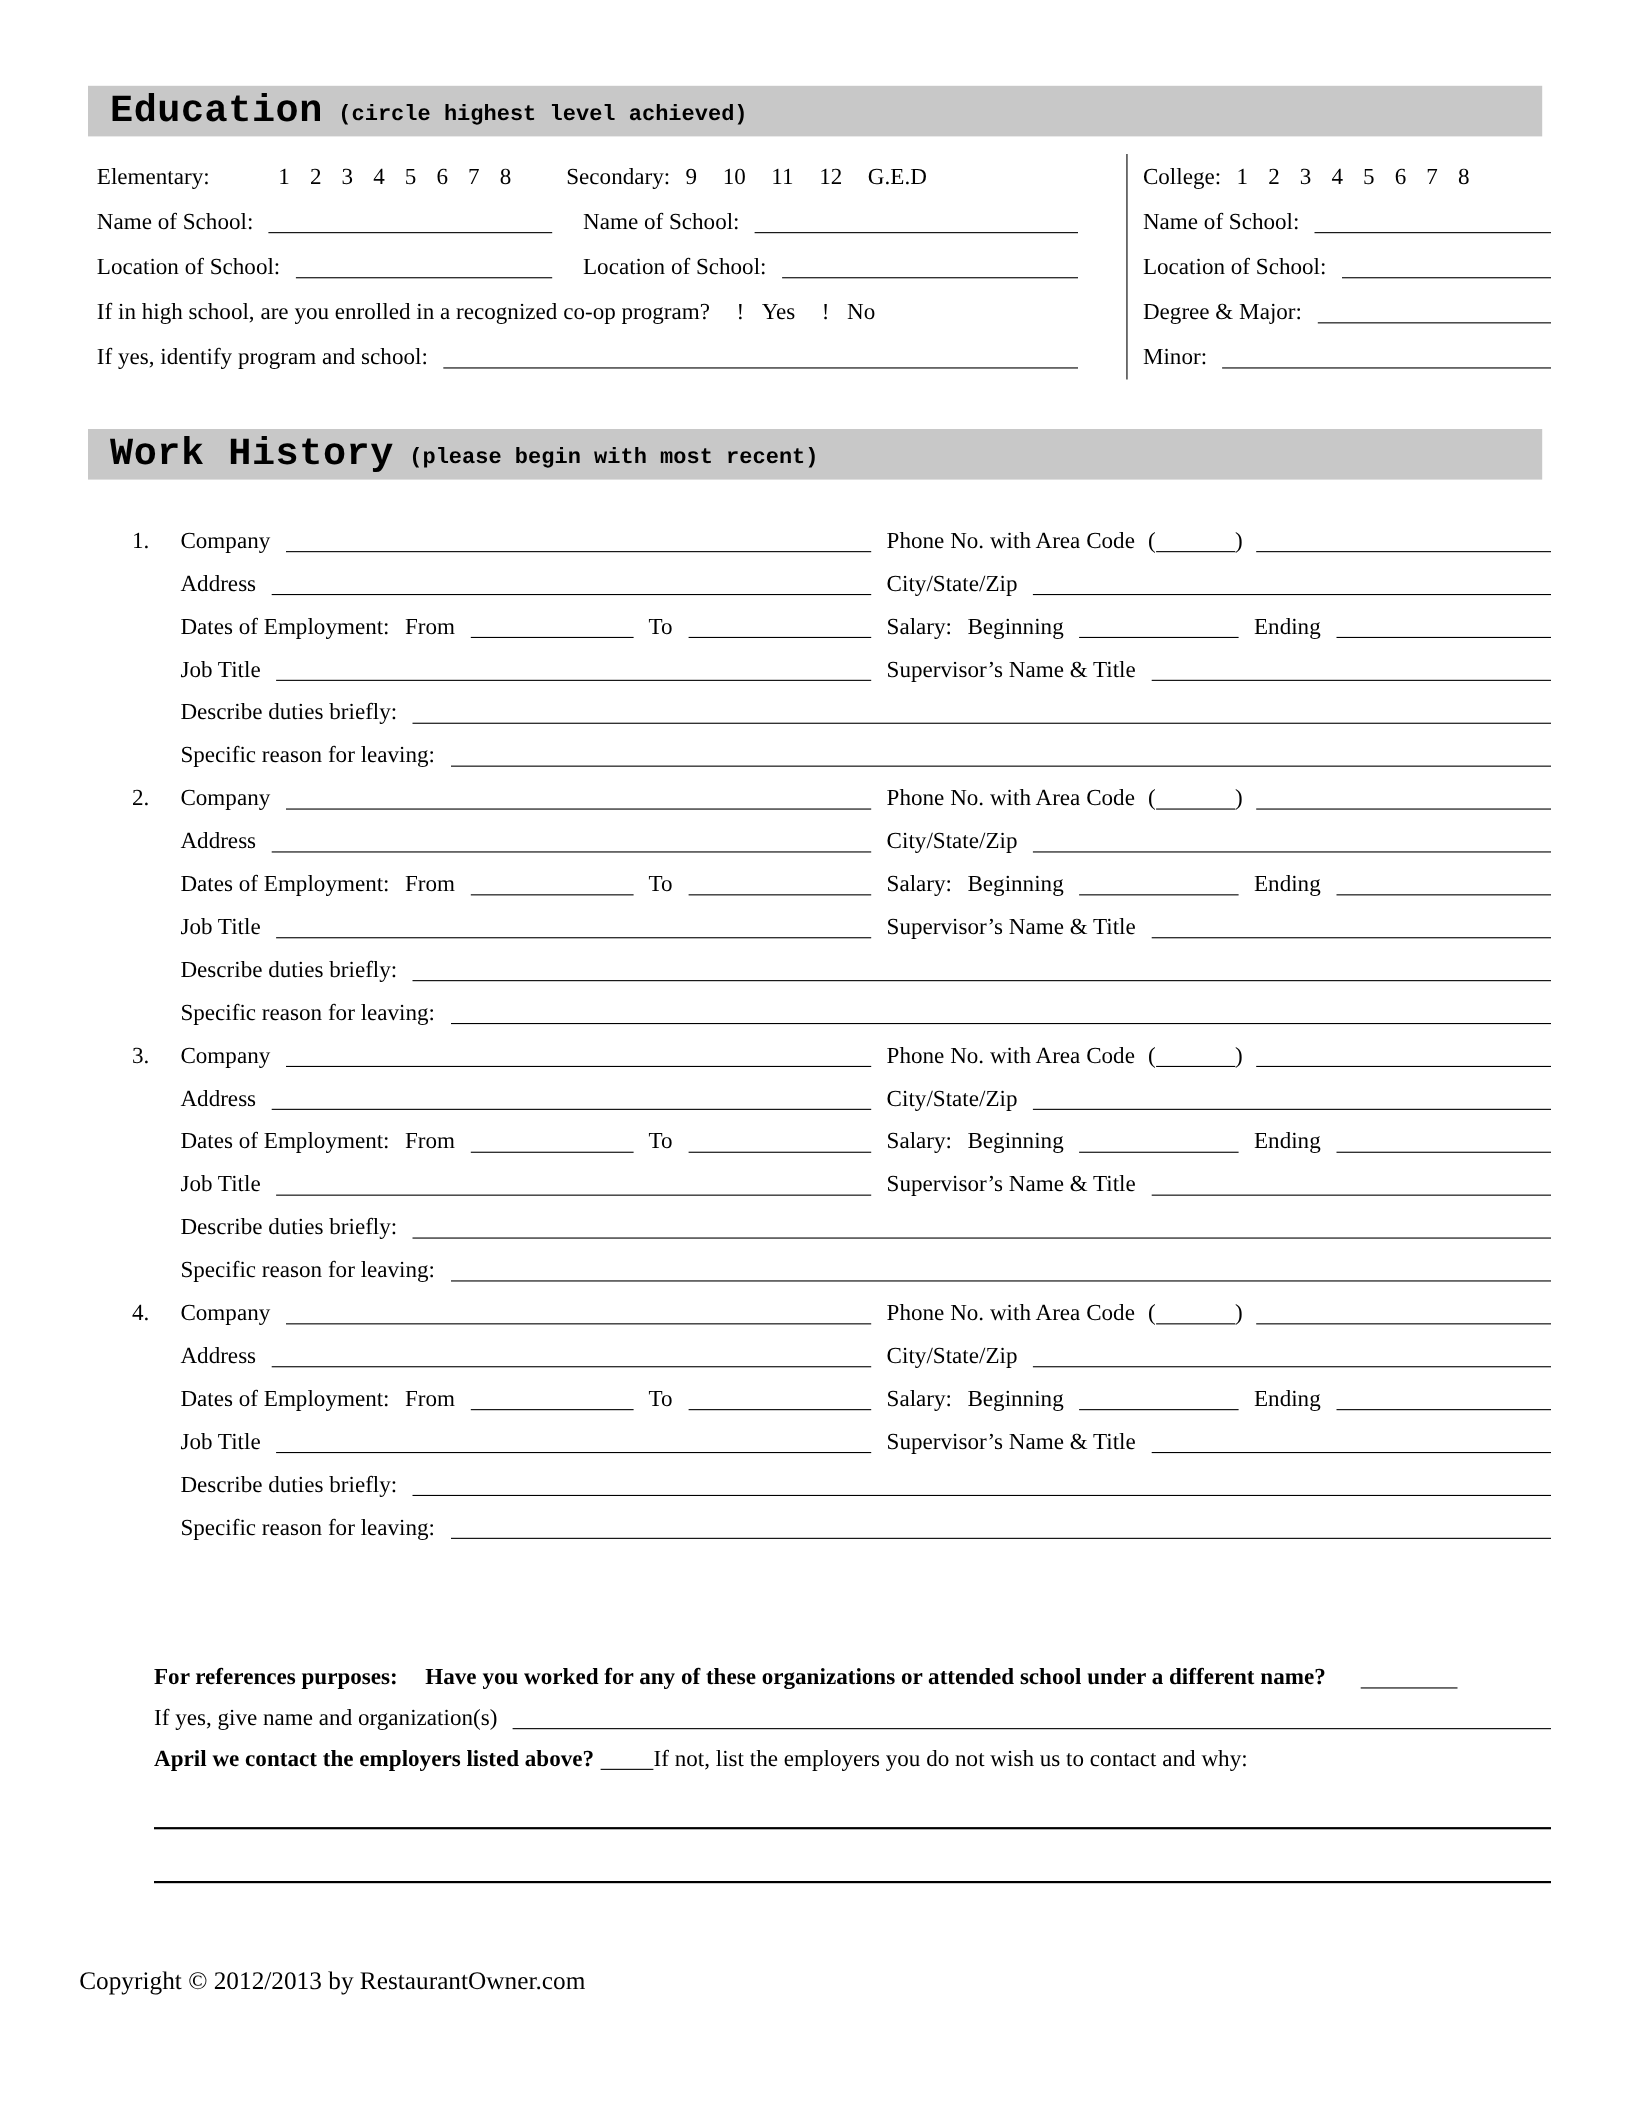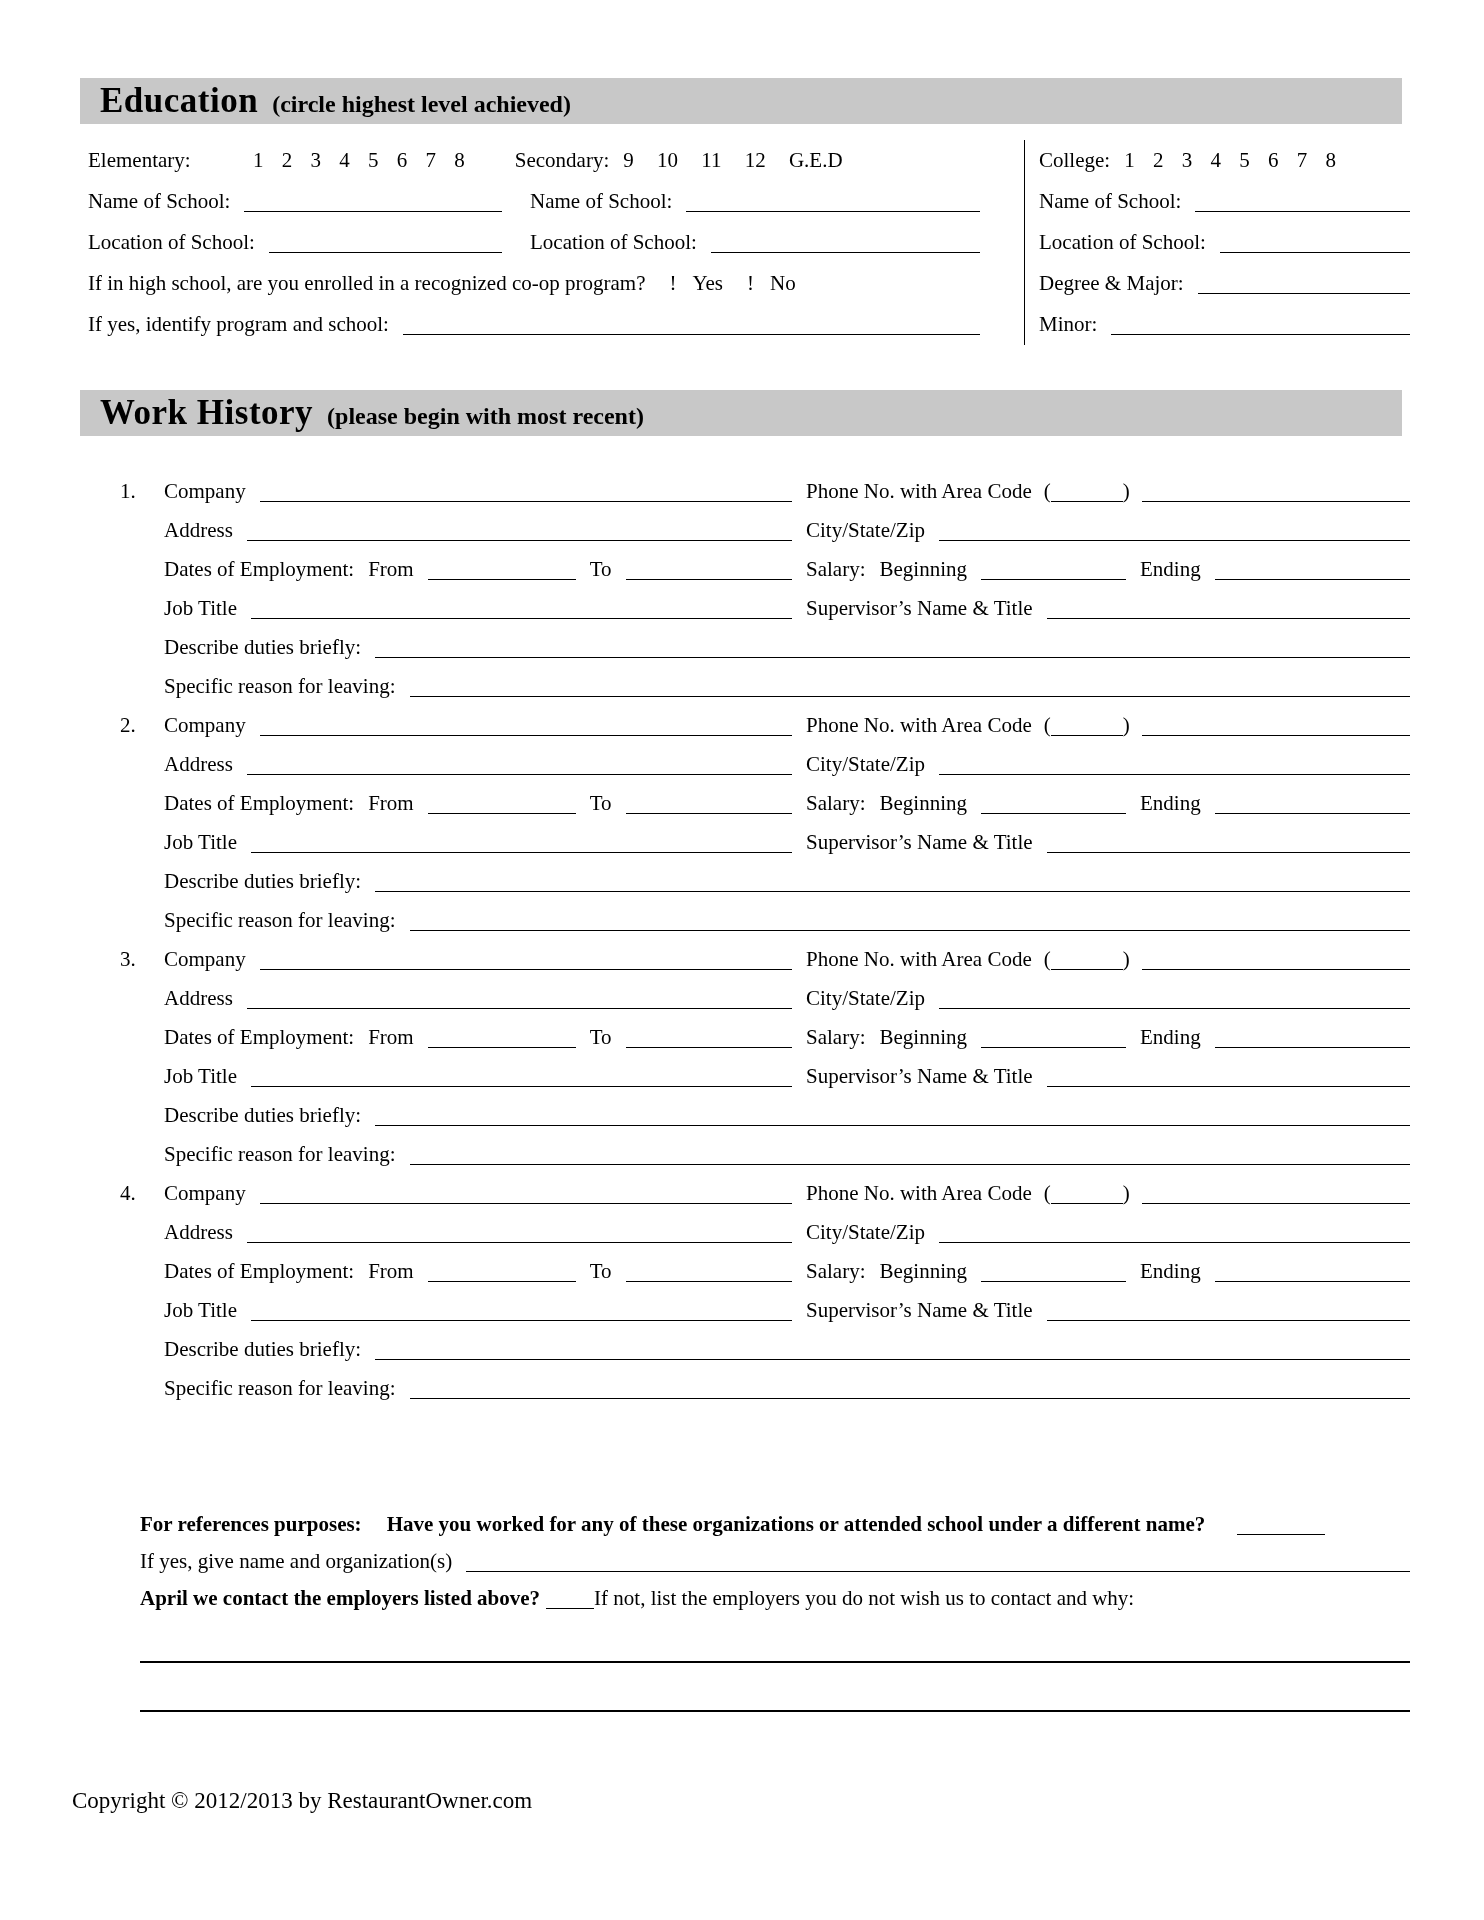--- a/index.html
+++ b/index.html
@@ -8,24 +8,24 @@
     width:1484px;height:1920px;
     background:#ffffff;color:#000;
     font-family:"Liberation Serif", serif;
     overflow:hidden;
   }
   
   .section-bar{
     margin-left:80px;width:1322px;height:46px;box-sizing:border-box;
     background:#c8c8c8;
     display:flex;align-items:center;gap:14px;padding-left:20px;
-    font-family:Liberation Serif, serif;font-weight:bold;
+    font-family:Liberation Mono, monospace;font-weight:bold;
   }
   .bar-title{font-size:35px;letter-spacing:.5px;}
-  .bar-sub{font-size:24px;padding-top:7px;}
+  .bar-sub{font-size:20px;padding-top:7px;}
   .bar-education{margin-top:78px;}
   .bar-work{margin-top:45px;}
 
   
   .ln{
     border-bottom:1.6px solid #000;
     align-self:flex-end;
     flex:0 0 auto;
   }
   .grow{flex:1 1 auto;}

